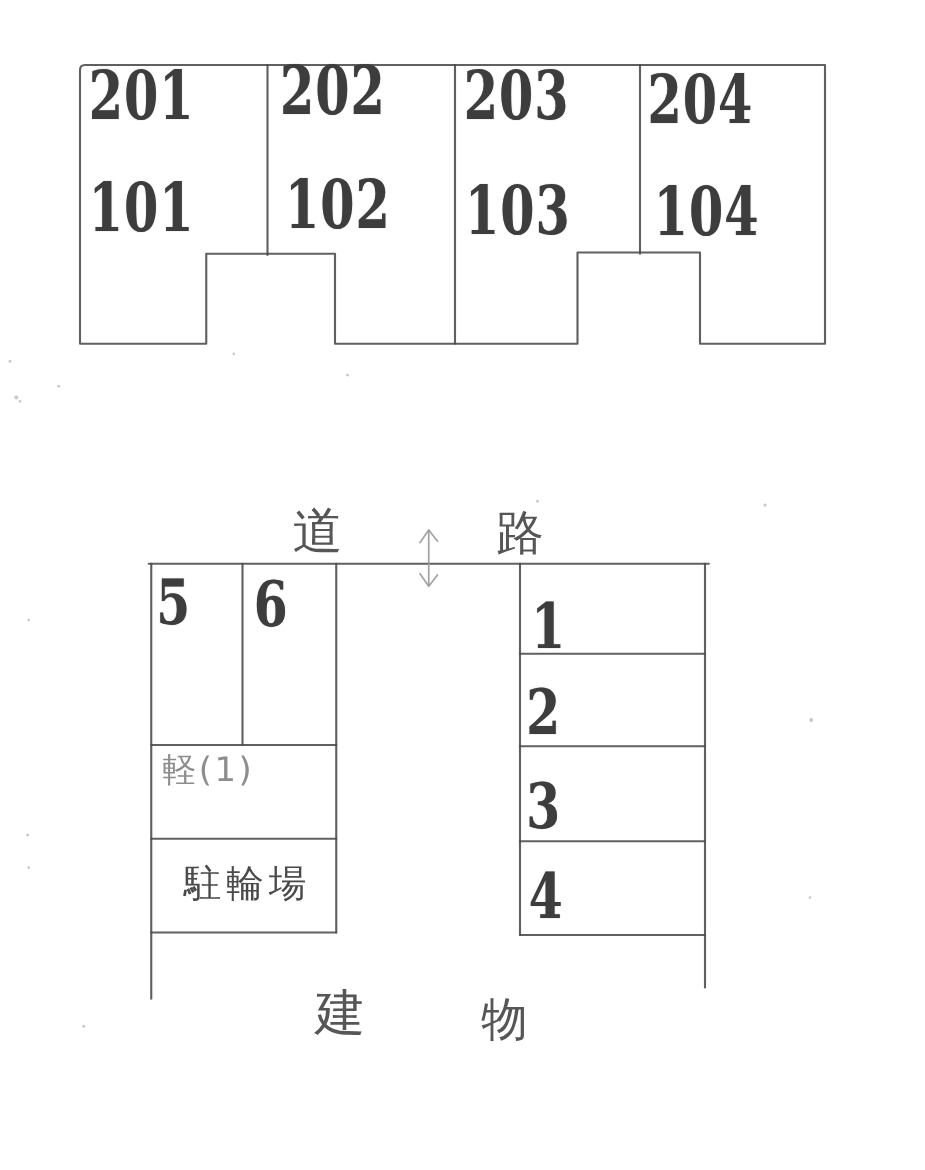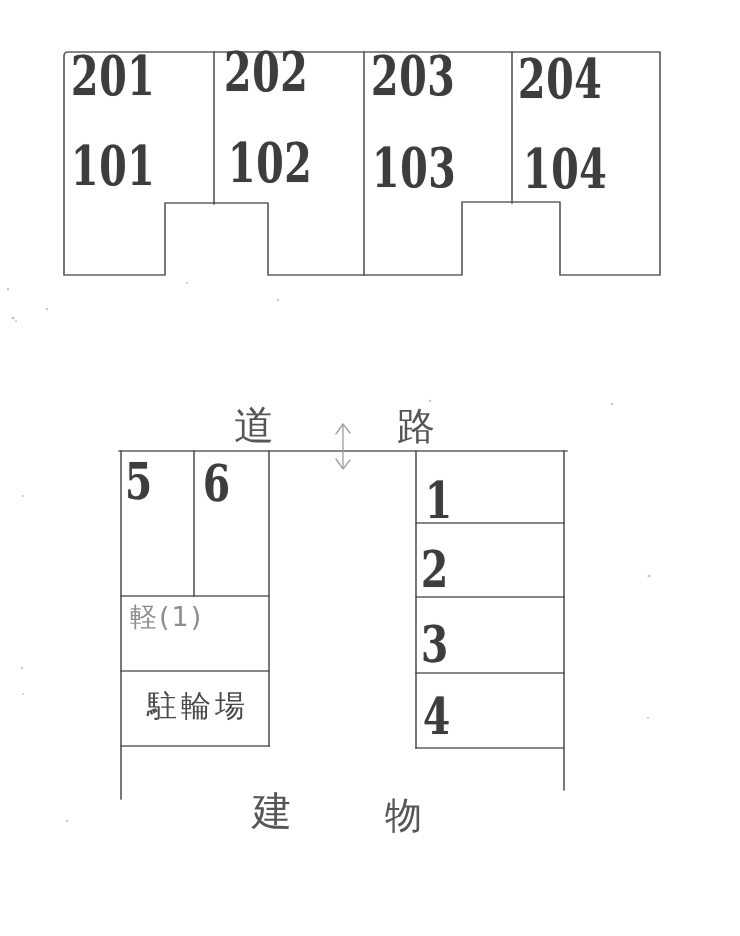--- a/index.html
+++ b/index.html
@@ -96,21 +96,21 @@
   <span class="label stamp" style="left:372px;top:141px;">103</span>
   <span class="label stamp" style="left:518px;top:52px;">204</span>
   <span class="label stamp" style="left:523px;top:142px;">104</span>
 
   <span class="label hand big" style="left:234px;top:405px;">道</span>
   <span class="label hand big" style="left:397px;top:407px;font-size:38px;">路</span>
 
   <span class="label stamp small" style="left:125px;top:457px;">5</span>
   <span class="label stamp small" style="left:203px;top:459px;">6</span>
   <span class="label hand pencil" style="left:130px;top:603px;">軽(1)</span>
-  <span class="label hand dark" style="left:147px;top:693px;font-family:Liberation Mono, monospace;">駐輪場</span>
+  <span class="label hand dark" style="left:147px;top:693px;">駐輪場</span>
 
   <span class="label stamp small" style="left:425px;top:476px;">1</span>
   <span class="label stamp small" style="left:421px;top:545px;">2</span>
   <span class="label stamp small" style="left:421px;top:620px;">3</span>
   <span class="label stamp small" style="left:423px;top:692px;">4</span>
 
   <span class="label hand big" style="left:252px;top:791px;">建</span>
   <span class="label hand big" style="left:385px;top:797px;font-size:37px;">物</span>
 
 </div>

